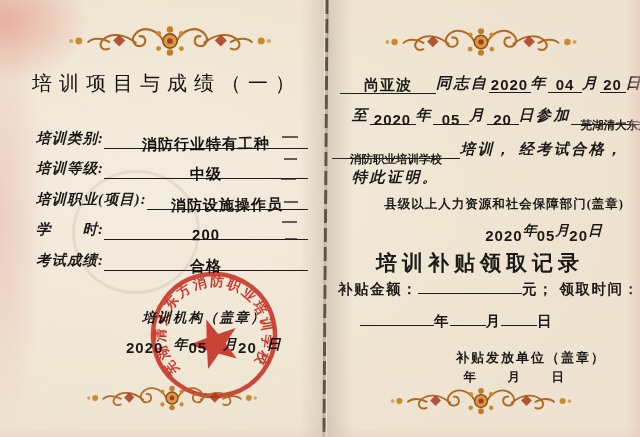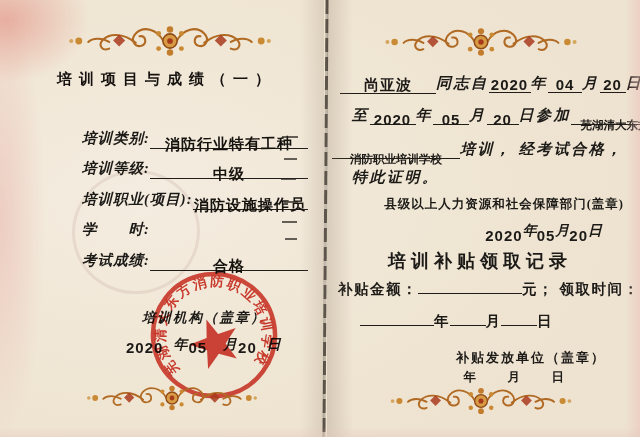--- a/index.html
+++ b/index.html
@@ -32,25 +32,25 @@
   .page { position:absolute; top:0; height:437px; }
   .page-left { left:14px; width:306px; }
   .page-right { left:330px; width:300px; }
 
   
   .flourish { position:absolute; }
   .flourish svg { width:100%; height:100%; display:block; }
 
   
   .title { position:absolute; left:0; top:70px; width:306px; text-align:center;
-    font-family:"Liberation Sans", sans-serif; font-weight:700; font-size:15px;
+    font-family:"Liberation Sans", sans-serif; font-weight:400; font-size:20px;
     letter-spacing:7px; color:#14110e; }
 
   .fields { position:absolute; left:22px; top:118px; width:272px; }
-  .field-row { display:flex; align-items:flex-end; height:30.5px;margin-left:46px; }
+  .field-row { display:flex; align-items:flex-end; height:30.5px; }
   .field-label { white-space:pre; font-size:14.5px; font-style:italic; font-weight:700;
     letter-spacing:1px; padding-bottom:1px; }
   .field-line { flex:1; border-bottom:1.6px solid #201c18; text-align:center; height:24px; }
   .field-value { display:inline-block; position:relative; top:10px;
     font-family:"Liberation Sans", sans-serif; font-weight:700; font-size:15px;
     letter-spacing:1px; color:#16130f; transform:rotate(-.6deg); }
 
   .ghost-stamp { position:absolute; left:58px; top:170px; width:128px; height:124px;
     border:3px solid rgba(168,132,120,.16); border-radius:50%; transform:rotate(-8deg); }
 
@@ -77,21 +77,21 @@
   .fill-on { top:2px; font-size:15px; }      
   .fill-mid { top:9px; font-size:11.5px; letter-spacing:0; } 
   .fill-low { top:5px; font-size:15px; }
 
   .authority { position:absolute; right:6px; top:196px; font-size:12.5px; font-weight:700;
     letter-spacing:1px; }
   .date-right { right:28px; top:222px; font-size:14px; }
   .date-right .num { top:5px; }
 
   .subsidy-title { position:absolute; left:0; top:249px; width:300px; text-align:center;
-    font-family:Liberation Mono, monospace; font-weight:700; font-size:18px;
+    font-family:Liberation Mono, monospace; font-weight:700; font-size:21px;
     letter-spacing:5px; }
   .amount-line { position:absolute; left:8px; top:280px; font-family:"Liberation Sans", sans-serif;
     font-weight:700; font-size:14.5px; letter-spacing:1.5px; white-space:nowrap; }
   .blankdate-line { position:absolute; left:30px; top:312px; font-family:"Liberation Sans", sans-serif;
     font-weight:700; font-size:14.5px; letter-spacing:1px; white-space:nowrap; }
   .issuer { position:absolute; right:24px; top:349px; font-family:Liberation Mono, monospace;
     font-weight:700; font-size:13px; letter-spacing:2px; }
   .issuer-date { position:absolute; right:52px; top:369px; font-family:"Liberation Sans", sans-serif;
     font-weight:700; font-size:12.5px; letter-spacing:14px; }
 </style>
@@ -149,20 +149,21 @@
       <div class="field-row">
         <span class="field-label">培训等级:</span>
         <span class="field-line"><span class="field-value">中级</span></span>
       </div>
       <div class="field-row">
         <span class="field-label">培训职业(项目):</span>
         <span class="field-line"><span class="field-value">消防设施操作员</span></span>
       </div>
       <div class="field-row">
         <span class="field-label">学　　时:</span>
+        <span class="field-line"><span class="field-value">200</span></span>
       </div>
       <div class="field-row">
         <span class="field-label">考试成绩:</span>
         <span class="field-line"><span class="field-value">合格</span></span>
       </div>
     </div>
 
     <div class="org-line">培训机构（盖章）</div>
 
     <div class="date-row date-left">

